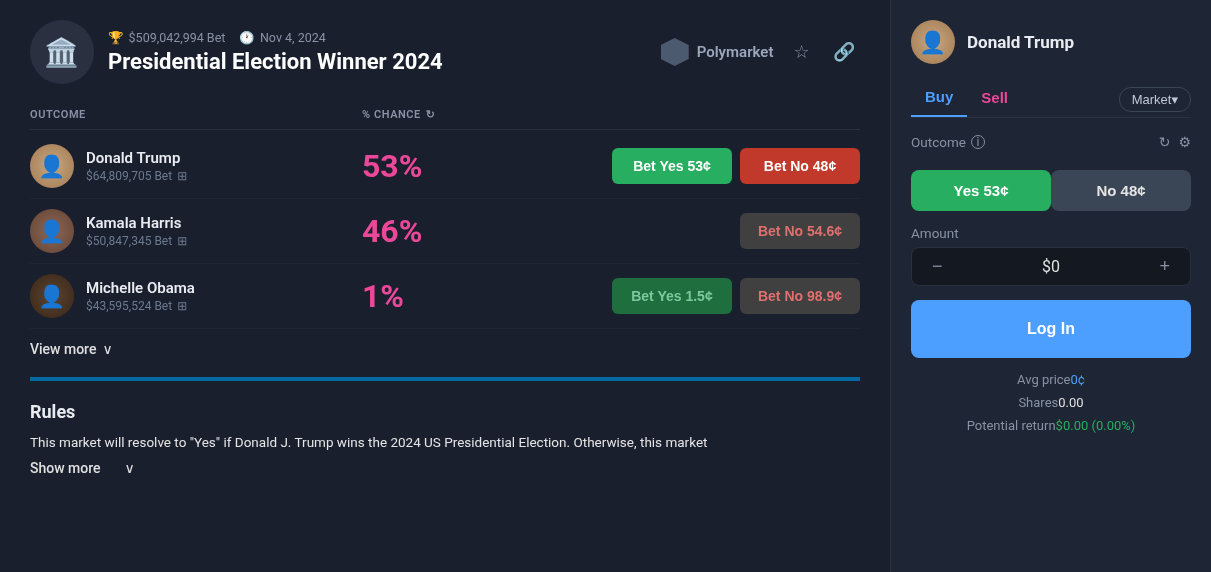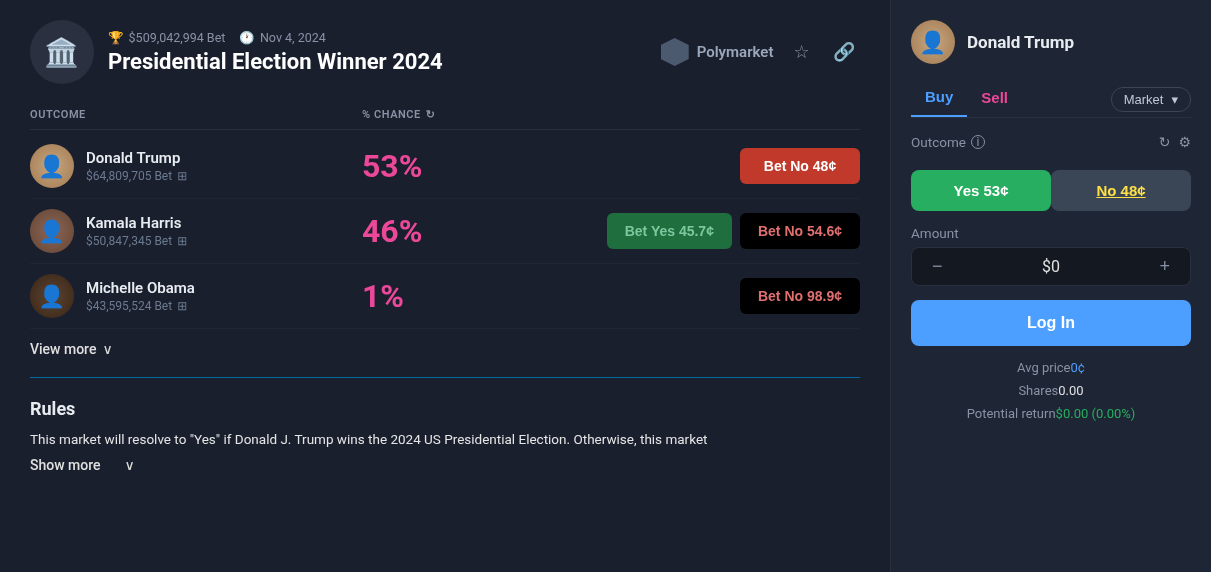--- a/index.html
+++ b/index.html
@@ -199,39 +199,39 @@
     }
     .bet-no {
       background: #c0392b;
       color: white;
     }
     .bet-yes-dim {
       background: #1e6e3e;
       color: #7ec89e;
     }
     .bet-no-dim {
-      background: #000000;
+      background: #404040;
       color: #e07070;
     }
 
     .view-more {
       margin-top: 12px;
       display: flex;
       align-items: center;
       gap: 6px;
       cursor: pointer;
       color: #e0e0e0;
       font-size: 14px;
       font-weight: 500;
     }
 
     
     .rules-section {
       margin-top: 20px;
-      border-top: 1px solid #0369a1;
+      border-top: 4px solid #0369a1;
       padding-top: 20px;
     }
     .rules-title {
       font-size: 18px;
       font-weight: 700;
       color: #e8ecf0;
       margin-bottom: 10px;
     }
     .rules-text {
       font-size: 13.5px;
@@ -308,21 +308,21 @@
       margin-left: auto;
       background: none;
       border: 1px solid #3a4555;
       color: #c0c8d8;
       border-radius: 12px;
       padding: 4px 12px;
       font-size: 13px;
       cursor: pointer;
       display: flex;
       align-items: center;
-      gap: 8px;
+      gap: 0;
     }
 
     .outcome-label-row {
       display: flex;
       align-items: center;
       justify-content: space-between;
       margin-bottom: 6px;
     }
     .outcome-label {
       font-size: 13.5px;
@@ -343,22 +343,21 @@
       cursor: pointer;
       font-size: 15px;
       font-weight: 700;
     }
     .outcome-yes {
       background: #27ae60;
       color: white;
     }
     .outcome-no {
       background: #3a4555;
-      color: #fde047;
-      text-decoration: underline;
+      color: #e5e5e5;
     }
 
     .amount-label {
       font-size: 13.5px;
       color: #8892a4;
       margin-bottom: 6px;
     }
     .amount-input-row {
       display: flex;
       align-items: center;
@@ -377,21 +376,21 @@
     }
     .amount-value {
       flex: 1;
       text-align: center;
       font-size: 16px;
       color: #e0e0e0;
     }
 
     .login-btn {
       width: 100%;
-      padding: 14px;
+      padding: 20px;
       background: #4d9fff;
       color: white;
       border: none;
       border-radius: 8px;
       font-size: 16px;
       font-weight: 700;
       cursor: pointer;
     }
 
     .stats-section {
@@ -467,55 +466,56 @@
       <div>
         <div class="outcome-name">Donald Trump</div>
         <div class="outcome-bet">
           <span>$64,809,705 Bet</span>
           <span>⊞</span>
         </div>
       </div>
     </div>
     <div class="outcome-chance">53%</div>
     <div class="outcome-buttons">
+      <button class="bet-btn bet-yes">Bet Yes 53¢</button>
       <button class="bet-btn bet-no">Bet No 48¢</button>
     </div>
   </div>
 
   <div class="outcome-row">
     <div class="outcome-info">
       <div class="outcome-avatar harris-avatar" style="font-size:22px;">👤</div>
       <div>
         <div class="outcome-name">Kamala Harris</div>
         <div class="outcome-bet">
           <span>$50,847,345 Bet</span>
           <span>⊞</span>
         </div>
       </div>
     </div>
     <div class="outcome-chance">46%</div>
     <div class="outcome-buttons">
-      <button class="bet-btn bet-yes-dim">Bet Yes 45.7¢</button>
       <button class="bet-btn bet-no-dim">Bet No 54.6¢</button>
     </div>
   </div>
 
   <div class="outcome-row">
     <div class="outcome-info">
       <div class="outcome-avatar obama-avatar" style="font-size:22px;">👤</div>
       <div>
         <div class="outcome-name">Michelle Obama</div>
         <div class="outcome-bet">
           <span>$43,595,524 Bet</span>
           <span>⊞</span>
         </div>
       </div>
     </div>
     <div class="outcome-chance">1%</div>
     <div class="outcome-buttons">
+      <button class="bet-btn bet-yes-dim">Bet Yes 1.5¢</button>
       <button class="bet-btn bet-no-dim">Bet No 98.9¢</button>
     </div>
   </div>
 
   <div class="view-more">
     <span>View more</span>
     <span>∨</span>
   </div>
 
   <div class="rules-section">

